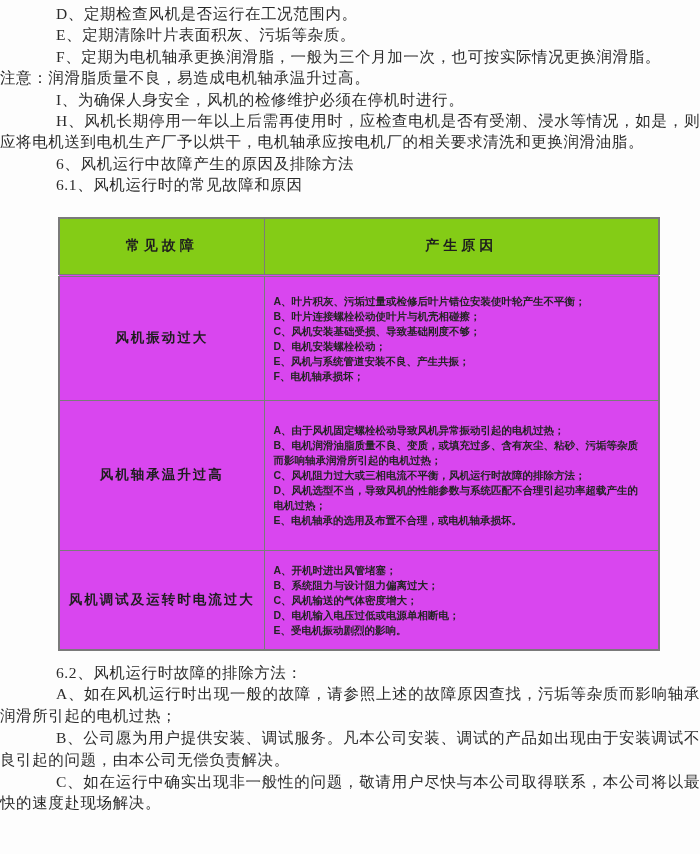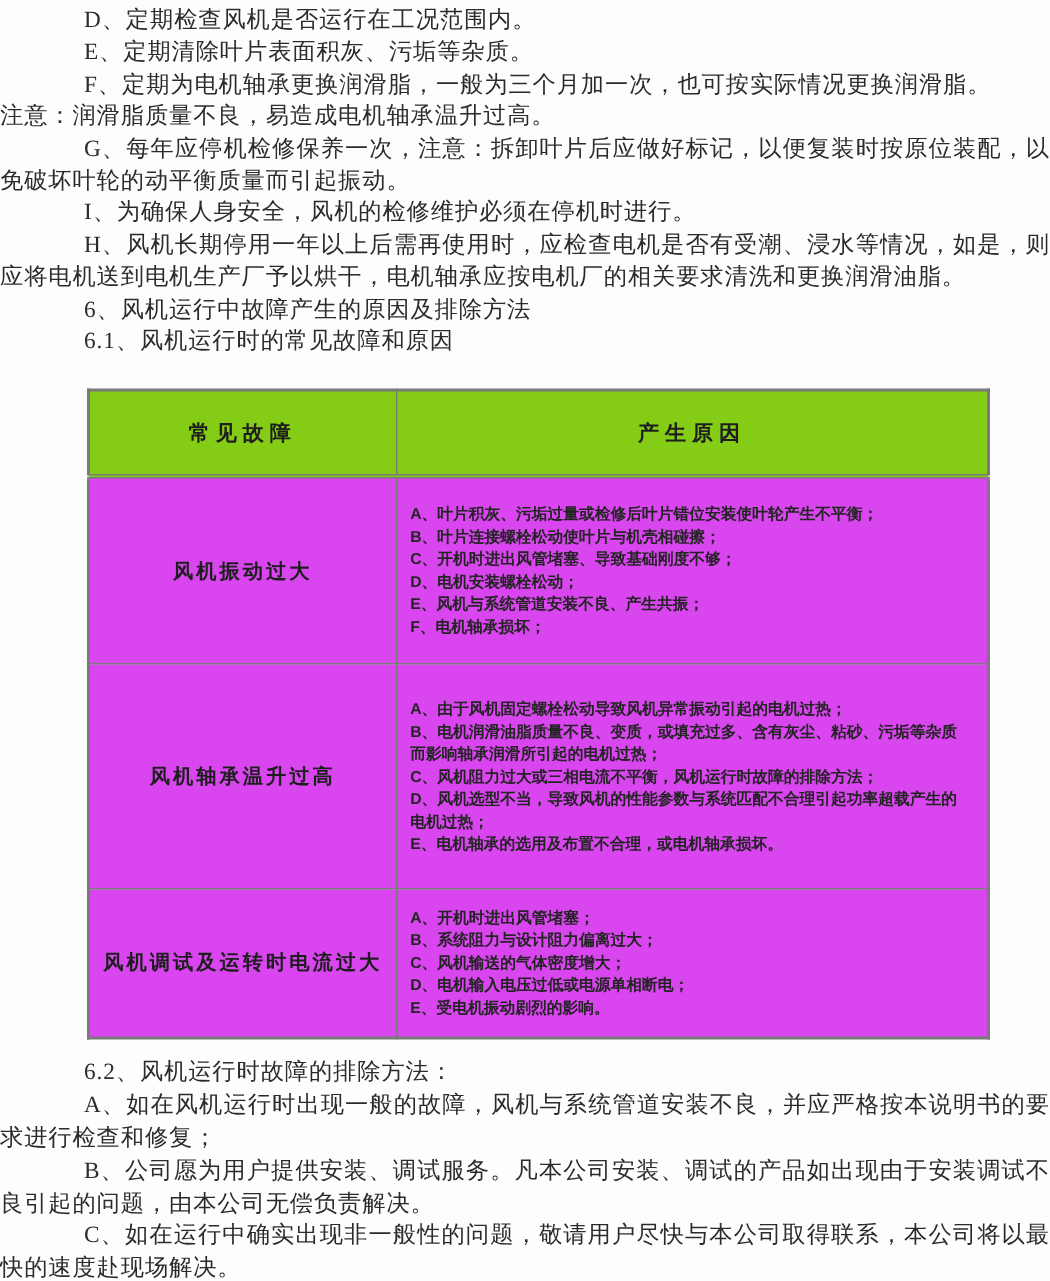--- a/index.html
+++ b/index.html
@@ -77,21 +77,20 @@
 </head>
 <body>
 
 <div class="page">
 
   <div class="top-section">
     <p class="para indent">D、定期检查风机是否运行在工况范围内。</p>
     <p class="para indent">E、定期清除叶片表面积灰、污垢等杂质。</p>
     <p class="para indent">F、定期为电机轴承更换润滑脂，一般为三个月加一次，也可按实际情况更换润滑脂。</p>
     <p class="para noindent">注意：润滑脂质量不良，易造成电机轴承温升过高。</p>
-    <p class="para indent">G、每年应停机检修保养一次，注意：拆卸叶片后应做好标记，以便复装时按原位装配，以免破坏叶轮的动平衡质量而引起振动。</p>
     <p class="para indent">I、为确保人身安全，风机的检修维护必须在停机时进行。</p>
     <p class="para indent">H、风机长期停用一年以上后需再使用时，应检查电机是否有受潮、浸水等情况，如是，则应将电机送到电机生产厂予以烘干，电机轴承应按电机厂的相关要求清洗和更换润滑油脂。</p>
     <p class="para indent">6、风机运行中故障产生的原因及排除方法</p>
     <p class="para indent">6.1、风机运行时的常见故障和原因</p>
   </div>
 
   <table class="fault-table">
     <colgroup>
         <col class="c1">
         <col class="c2">
@@ -101,21 +100,21 @@
         <th>常见故障</th>
         <th>产生原因</th>
       </tr>
     </thead>
     <tbody>
       <tr class="row-1">
         <td class="fault-cell">风机振动过大</td>
         <td class="causes-cell">
           <div class="cause-line">A、叶片积灰、污垢过量或检修后叶片错位安装使叶轮产生不平衡；</div>
           <div class="cause-line">B、叶片连接螺栓松动使叶片与机壳相碰擦；</div>
-          <div class="cause-line">C、开机时进出风管堵塞、导致基础刚度不够；</div>
+          <div class="cause-line">C、风机安装基础受损、导致基础刚度不够；</div>
           <div class="cause-line">D、电机安装螺栓松动；</div>
           <div class="cause-line">E、风机与系统管道安装不良、产生共振；</div>
           <div class="cause-line">F、电机轴承损坏；</div>
         </td>
       </tr>
       <tr class="row-2">
         <td class="fault-cell">风机轴承温升过高</td>
         <td class="causes-cell">
           <div class="cause-line">A、由于风机固定螺栓松动导致风机异常振动引起的电机过热；</div>
           <div class="cause-line">B、电机润滑油脂质量不良、变质，或填充过多、含有灰尘、粘砂、污垢等杂质而影响轴承润滑所引起的电机过热；</div>
@@ -132,18 +131,18 @@
           <div class="cause-line">C、风机输送的气体密度增大；</div>
           <div class="cause-line">D、电机输入电压过低或电源单相断电；</div>
           <div class="cause-line">E、受电机振动剧烈的影响。</div>
         </td>
       </tr>
     </tbody>
   </table>
 
   <div class="bottom-section">
     <p class="para indent">6.2、风机运行时故障的排除方法：</p>
-    <p class="para indent">A、如在风机运行时出现一般的故障，风机与系统管道安装不良，并应严格按本说明书的要求进行检查和修复；</p>
+    <p class="para indent">A、如在风机运行时出现一般的故障，请参照上述的故障原因查找，污垢等杂质而影响轴承润滑所引起的电机过热；</p>
     <p class="para indent">B、公司愿为用户提供安装、调试服务。凡本公司安装、调试的产品如出现由于安装调试不良引起的问题，由本公司无偿负责解决。</p>
     <p class="para indent">C、如在运行中确实出现非一般性的问题，敬请用户尽快与本公司取得联系，本公司将以最快的速度赴现场解决。</p>
   </div>
 
 </div>
 
 </body></html>

